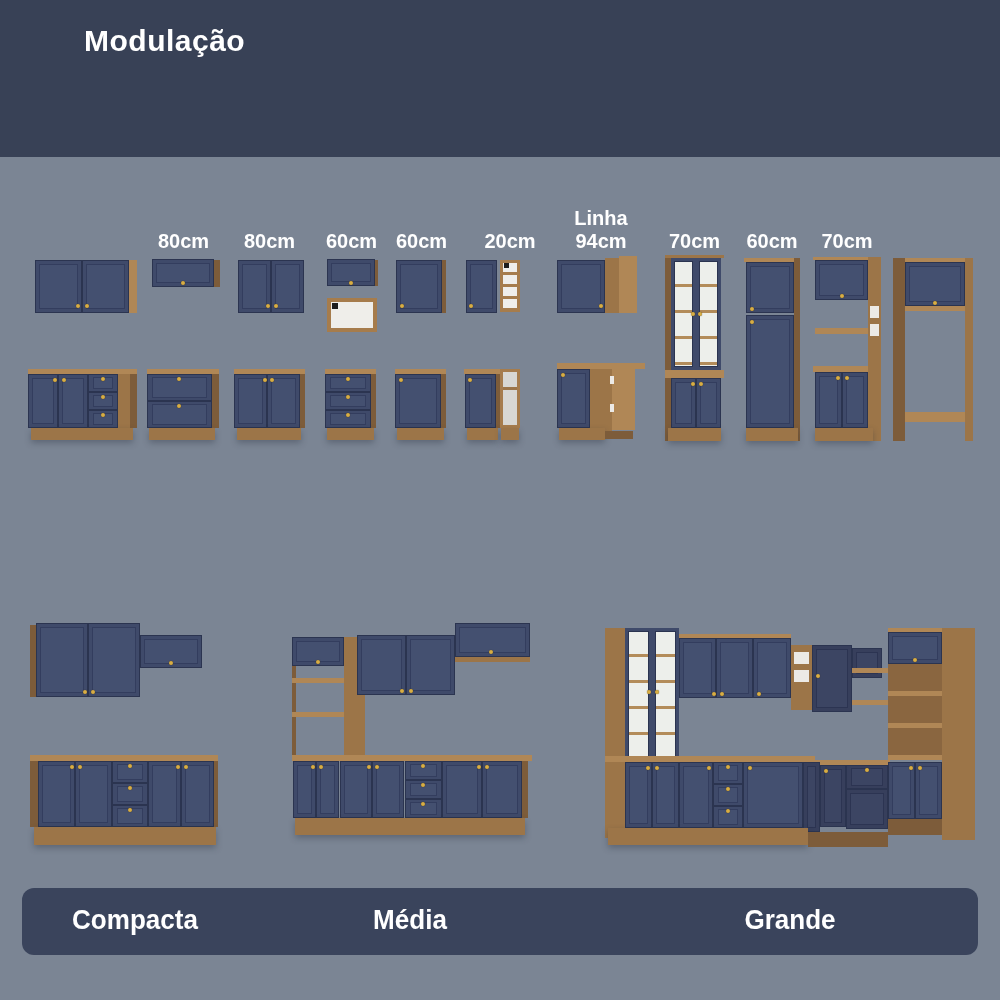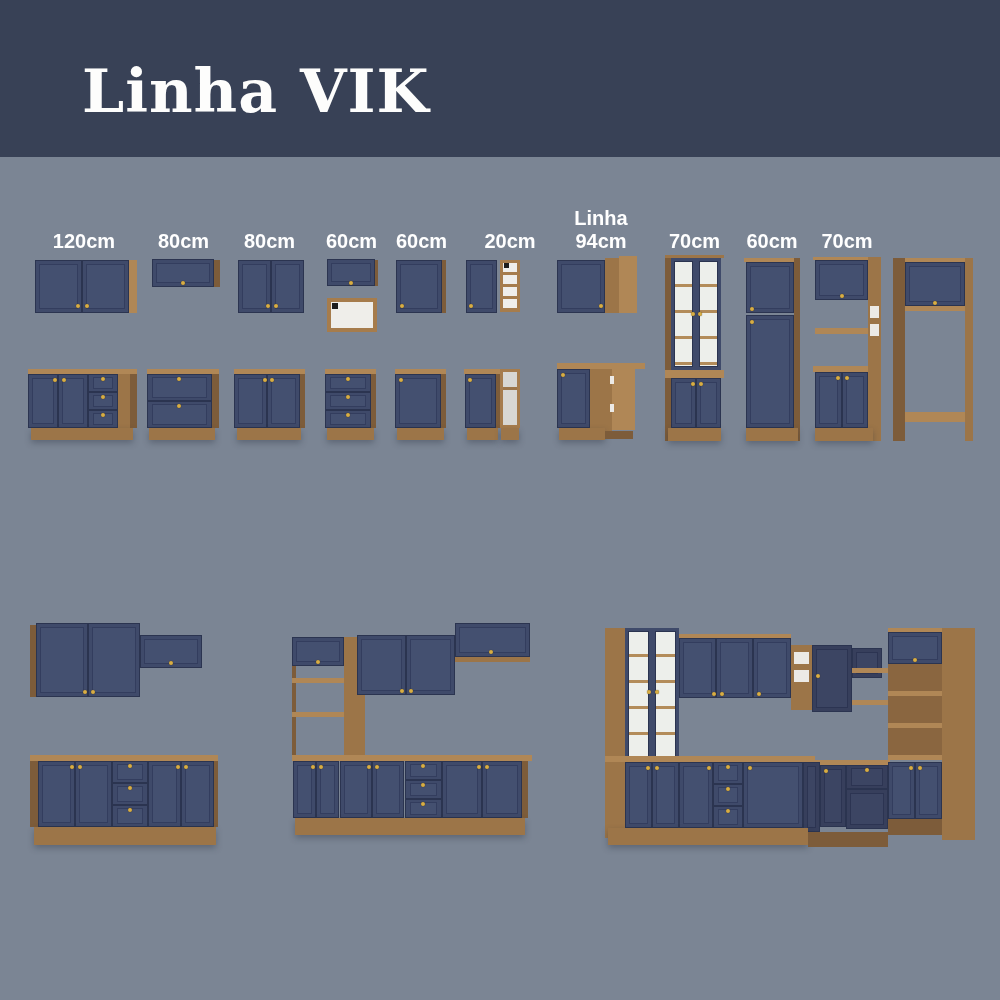--- a/index.html
+++ b/index.html
@@ -51,27 +51,26 @@
   .band{position:absolute;left:22px;top:888px;width:956px;height:67px;background:#3a445c;border-radius:12px;}
   .band span{position:absolute;top:16px;color:#fff;font-weight:bold;font-size:28px;white-space:nowrap;
              transform:translateX(-50%) scaleX(.93);}
 </style>
 </head>
 <body>
 
 <div class="page">
 
   <header class="header">
-    <div class="title">Linha VIK</div>
+    <div class="sub">Modulação</div>
   </header>
 
   <section>
 
     <div class="module" style="left:28px;width:112px;">
-      <div class="mlabel">120cm</div>
       <div class="g wood-l" style="left:101px;top:60px;width:8px;height:53px"></div>
       <div class="g door" style="left:7px;top:60px;width:47px;height:53px"></div>
       <div class="g door" style="left:54px;top:60px;width:47px;height:53px"></div>
       <div class="g knob" style="left:48px;top:104px"></div>
       <div class="g knob" style="left:57px;top:104px"></div>
       <div class="g wood-l" style="left:0;top:169px;width:109px;height:5px"></div>
       <div class="g door" style="left:0;top:174px;width:30px;height:54px"></div>
       <div class="g door" style="left:30px;top:174px;width:30px;height:54px"></div>
       <div class="g knob" style="left:25px;top:178px"></div>
       <div class="g knob" style="left:34px;top:178px"></div>
@@ -360,14 +359,19 @@
       <div class="g door" style="left:315px;top:150px;width:27px;height:57px"></div>
       <div class="g knob" style="left:309px;top:154px"></div>
       <div class="g knob" style="left:318px;top:154px"></div>
       <div class="g wood-d" style="left:288px;top:207px;width:54px;height:16px"></div>
       <div class="g toe" style="left:8px;top:216px;width:200px;height:17px"></div>
       <div class="g wood-d" style="left:208px;top:220px;width:80px;height:15px"></div>
     </div>
 
   </section>
 
+  <div class="band">
+    <span style="left:113px">Compacta</span>
+    <span style="left:388px">Média</span>
+    <span style="left:768px">Grande</span>
+  </div>
 
 </div>
 
 </body></html>

